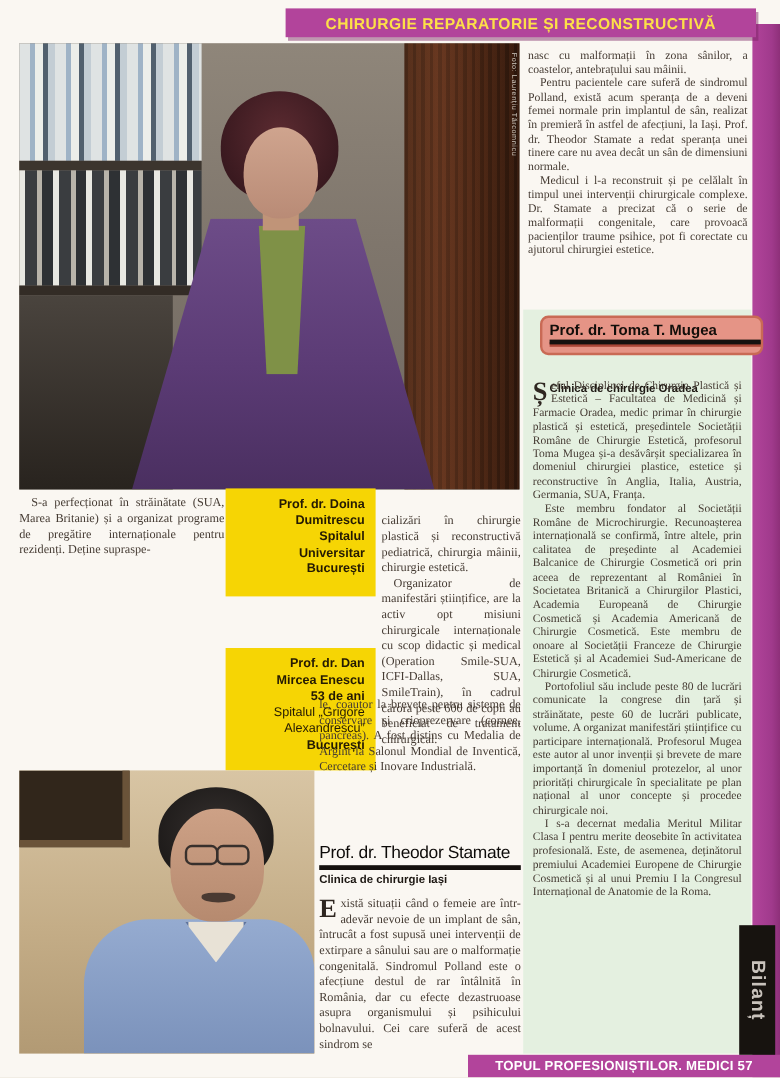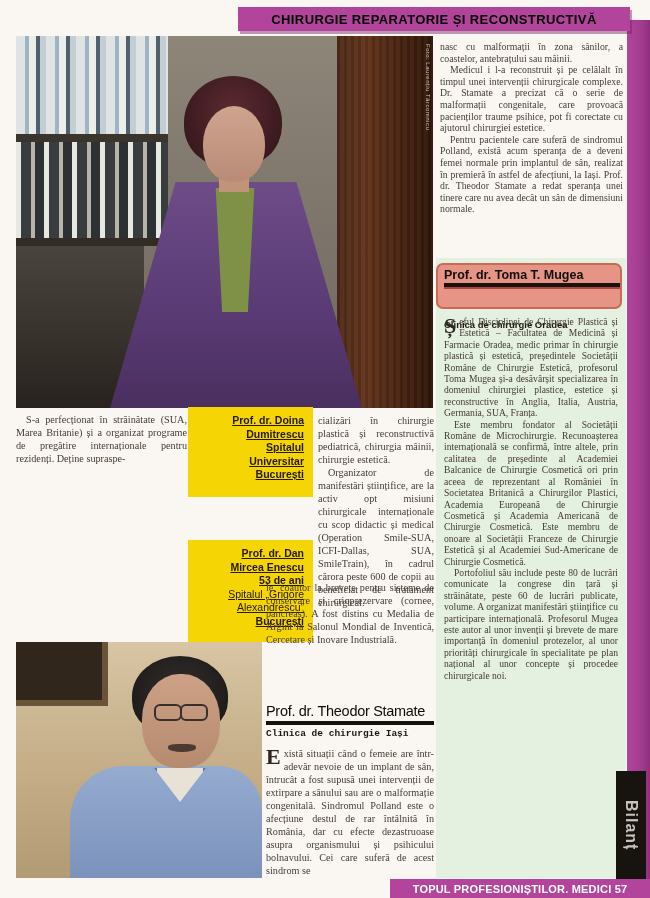--- a/index.html
+++ b/index.html
@@ -8,62 +8,62 @@
     background:#faf7f2;overflow:hidden;
     font-family:"Liberation Serif","DejaVu Serif",serif;
     color:#453b33;
   }
   
   .strip-right{position:absolute;left:627px;top:20px;width:23px;height:878px;
     background:linear-gradient(90deg,#b2449b,#a03a8c 70%,#8e3079);}
   .header-bar{position:absolute;left:238px;top:7px;width:392px;height:24px;
     background:#b2449b;box-shadow:2px 3px 0 rgba(120,30,95,.45);
     display:flex;align-items:center;justify-content:center;}
-  .header-bar span{color:#000000;font-family:"Liberation Sans","DejaVu Sans",sans-serif;
+  .header-bar span{color:#fde047;font-family:"Liberation Sans","DejaVu Sans",sans-serif;
     font-weight:bold;font-size:13px;letter-spacing:.4px;white-space:nowrap;}
   .footer-bar{position:absolute;left:390px;top:879px;width:260px;height:19px;
     background:#b2449b;display:flex;align-items:center;justify-content:center;z-index:5;}
   .footer-bar span{color:#fff;font-family:"Liberation Sans","DejaVu Sans",sans-serif;
     font-weight:bold;font-size:11px;letter-spacing:.2px;white-space:nowrap;}
   .bilant-tab{position:absolute;left:616px;top:771px;width:30px;height:108px;
     background:#17130f;z-index:6;display:flex;align-items:center;justify-content:center;}
   .bilant-tab span{writing-mode:vertical-rl;text-orientation:mixed;
     font-family:"Liberation Sans","DejaVu Sans",sans-serif;font-weight:bold;
     font-size:16px;color:#c9c3bc;letter-spacing:1px;}
   
   .col p{margin:0;text-align:justify;}
   .bodytxt{font-size:10.2px;line-height:13px;}
   .indent{text-indent:10px;}
   .noindent{text-indent:0;}
   .left-col{position:absolute;left:16px;top:413px;width:171px;}
-  .mid-narrow{position:absolute;left:318px;top:414px;width:116px;}
+  .mid-narrow{position:absolute;left:318px;top:428px;width:116px;}
   .mid-wide{position:absolute;left:266px;top:581px;width:168px;}
   .right-top{position:absolute;left:440px;top:41px;width:183px;}
   .right-top p{font-size:9.8px;line-height:11.6px;}
   
   .ybox{position:absolute;background:#f6d504;padding:7px 9px;width:107px;
     font-family:"Liberation Sans","DejaVu Sans",sans-serif;color:#241a03;
-    text-align:right;font-size:10.5px;line-height:13.5px;text-decoration:underline;}
+    text-align:right;font-size:10.5px;line-height:13.5px;}
   .ybox .b{font-weight:bold;}
   #ybox1{left:188px;top:407px;height:76px;}
   #ybox2{left:188px;top:517px;height:88px;margin-top:23px;}
   
   .stamate-head{position:absolute;left:266px;top:703px;width:168px;}
   .stamate-head h3{margin:0;font-family:"Liberation Sans","DejaVu Sans",sans-serif;
     font-weight:normal;font-size:14.5px;color:#0d0b09;letter-spacing:-.3px;white-space:nowrap;}
   .head-bar{height:4px;background:#14100d;margin:2px 0 3px;}
-  .clinic-sub{font-family:Liberation Mono, monospace;font-weight:bold;
+  .clinic-sub{font-family:Liberation Sans, sans-serif;font-weight:bold;
     font-size:9.5px;color:#1c1712;}
   .stamate-par{position:absolute;left:266px;top:747px;width:168px;}
   .dropcap{float:left;font-weight:bold;font-size:22px;line-height:20px;
     padding-right:3px;color:#2e2620;}
   
   .green-panel{position:absolute;left:436px;top:258px;width:190px;height:620px;
     background:#e4f0e0;z-index:2;}
-  .mugea-box{position:absolute;left:0px;top:5px;width:186px;height:46px;
+  .mugea-box{position:absolute;left:14px;top:5px;width:186px;height:33px;
     background:#e59486;border:2px solid #c96a55;border-radius:7px;
     box-sizing:border-box;padding:3px 0 0 6px;}
   .mugea-box .name{font-family:"Liberation Sans","DejaVu Sans",sans-serif;
     font-weight:bold;font-size:12.5px;color:#120e0a;white-space:nowrap;}
   .mugea-bar{height:3.5px;background:#161210;box-shadow:0 2px 0 rgba(150,45,30,.75);
     margin:1px 0 4px;}
   .mugea-box .clinic{font-family:"Liberation Sans","DejaVu Sans",sans-serif;
     font-weight:bold;font-size:9.5px;color:#1c1712;margin-top:32px;}
   .green-text{position:absolute;left:8px;top:58px;width:174px;}
   .green-text p{margin:0;text-align:justify;font-size:9.6px;line-height:11.4px;}
@@ -187,36 +187,37 @@
     <div class="pb-body"></div>
     <div class="pb-vneck"></div>
     <div class="pb-hair"></div>
     <div class="pb-face"></div>
     <div class="pb-glasses"></div>
     <div class="pb-mustache"></div>
   </div>
 
   <div class="col right-top">
     <p class="noindent">nasc cu malformații în zona sânilor, a coastelor, antebrațului sau mâinii.</p>
+    <p class="indent">Pentru pacientele care suferă de sindromul Polland, există acum speranța de a deveni femei normale prin implantul de sân, realizat în premieră în astfel de afecțiuni, la Iași. Prof. dr. Theodor Stamate a redat speranța unei tinere care nu avea decât un sân de dimensiuni normale.</p>
     <p class="indent">Medicul i l-a reconstruit și pe celălalt în timpul unei intervenții chirurgicale complexe. Dr. Stamate a precizat că o serie de malformații congenitale, care provoacă pacienților traume psihice, pot fi corectate cu ajutorul chirurgiei estetice.</p>
-    <p class="indent">Pentru pacientele care suferă de sindromul Polland, există acum speranța de a deveni femei normale prin implantul de sân, realizat în premieră în astfel de afecțiuni, la Iași. Prof. dr. Theodor Stamate a redat speranța unei tinere care nu avea decât un sân de dimensiuni normale.</p>
   </div>
 
   <div class="green-panel">
     <div class="mugea-box">
       <div class="name">Prof. dr. Toma T. Mugea</div>
       <div class="mugea-bar"></div>
       <div class="clinic">Clinica de chirurgie Oradea</div>
     </div>
     <div class="green-text col">
       <p class="noindent">
         <span class="dropcap">Ș</span><span>eful Disciplinei de Chirurgie Plastică și Estetică – Facultatea de Medicină și Farmacie Oradea, medic primar în chirurgie plastică și estetică, președintele Societății Române de Chirurgie Estetică, profesorul Toma Mugea și-a desăvârșit specializarea în domeniul chirurgiei plastice, estetice și reconstructive în Anglia, Italia, Austria, Germania, SUA, Franța.</span>
       </p>
       <p class="indent">Este membru fondator al Societății Române de Microchirurgie. Recunoașterea internațională se confirmă, între altele, prin calitatea de președinte al Academiei Balcanice de Chirurgie Cosmetică ori prin aceea de reprezentant al României în Societatea Britanică a Chirurgilor Plastici, Academia Europeană de Chirurgie Cosmetică și Academia Americană de Chirurgie Cosmetică. Este membru de onoare al Societății Franceze de Chirurgie Estetică și al Academiei Sud-Americane de Chirurgie Cosmetică.</p>
       <p class="indent">Portofoliul său include peste 80 de lucrări comunicate la congrese din țară și străinătate, peste 60 de lucrări publicate, volume. A organizat manifestări științifice cu participare internațională. Profesorul Mugea este autor al unor invenții și brevete de mare importanță în domeniul protezelor, al unor priorități chirurgicale în specialitate pe plan național al unor concepte și procedee chirurgicale noi.</p>
+      <p class="indent">I s-a decernat medalia Meritul Militar Clasa I pentru merite deosebite în activitatea profesională. Este, de asemenea, deținătorul premiului Academiei Europene de Chirurgie Cosmetică și al unui Premiu I la Congresul Internațional de Anatomie de la Roma.</p>
     </div>
   </div>
 
   <div class="footer-bar">
     <span>TOPUL PROFESIONIȘTILOR. MEDICI 57</span>
   </div>
 
   <div class="bilant-tab">
     <span>Bilanț</span>
   </div>

